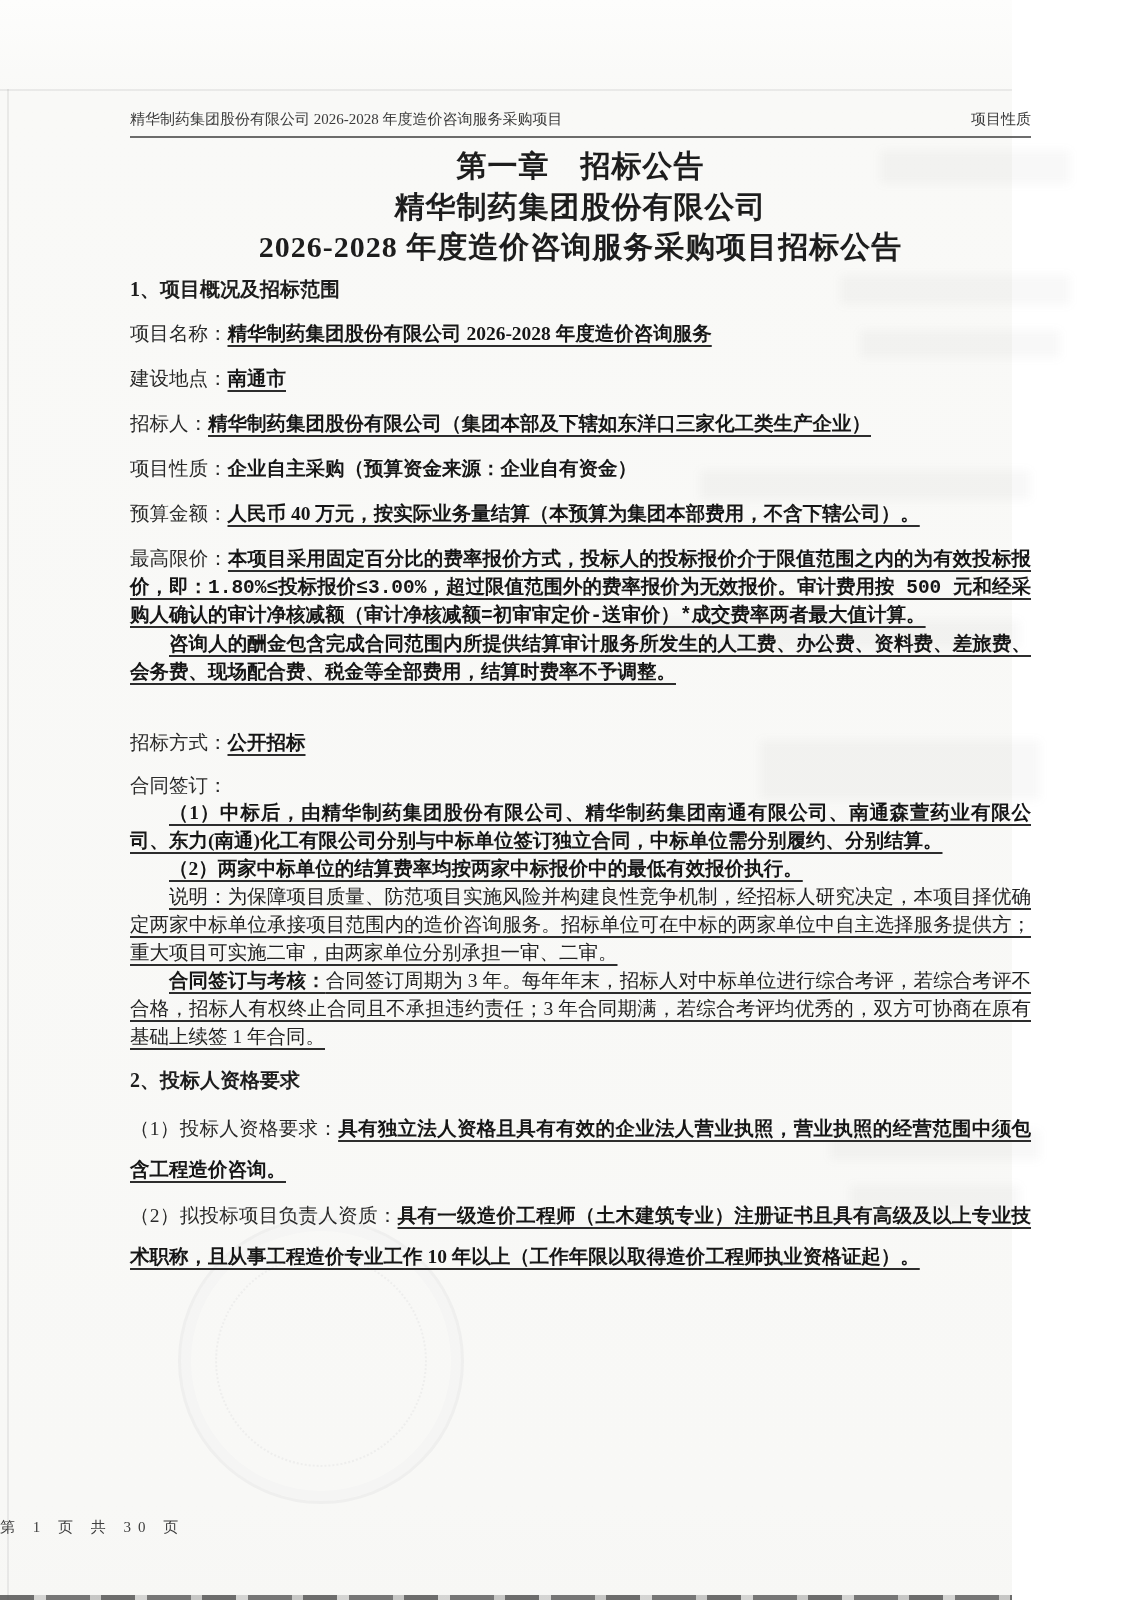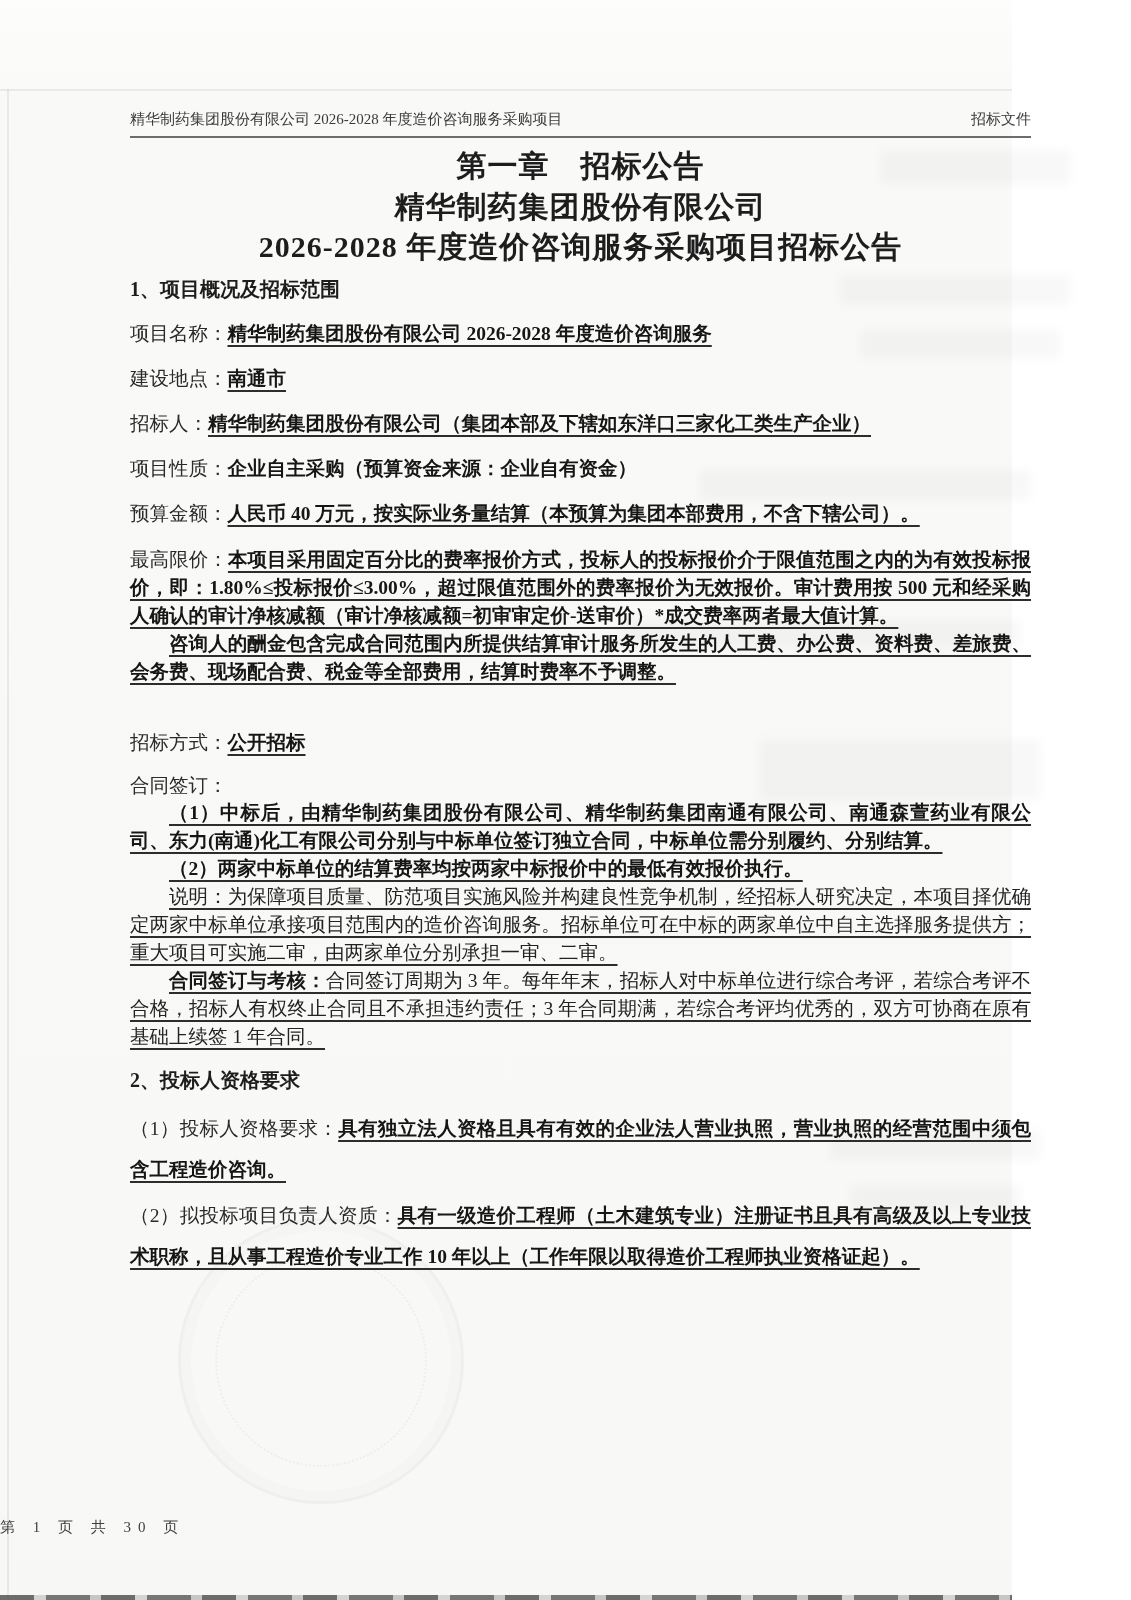--- a/index.html
+++ b/index.html
@@ -45,21 +45,21 @@
   .title.t3 { margin-top:2px; }
 
   .sec-heading { font-size:20px; font-weight:bold; color:#1d1d1d;
     margin-top:10px; line-height:26px; }
   .field { font-size:19.5px; margin-top:19px; line-height:26px; }
   .flabel { color:#2a2a2a; }
   .b { font-weight:bold; color:#161616; }
   .u { text-decoration: underline; text-decoration-thickness:1.5px;
     text-underline-offset:5px; text-decoration-color:#2d2d2d; }
   p.para { font-size:19.5px; line-height:28px; margin:0; text-align:justify; }
-  p.para.mt { margin-top:19px; }
+  p.para.mt { margin-top:19px;font-family:Liberation Mono, monospace; }
   .indent { text-indent:2em; }
   .gap-method { margin-top:44px; }
   .gap-contract { margin-top:17px; }
   .gap-p1 { margin-top:16px; }
   .sub-heading { font-size:19.5px; font-weight:bold; margin-top:26px; line-height:26px; }
   p.para2 { font-size:19.5px; line-height:41px; margin:0; text-align:justify; }
   p.para2.first { margin-top:15px; }
   p.para2.second { margin-top:5px; }
 
   .footer { position:absolute; top:1518px; left:0; width:1131px; text-align:left;
@@ -82,21 +82,21 @@
   <div class="ghost" style="left:760px; top:740px; width:280px; height:60px;"></div>
   <div class="ghost" style="left:830px; top:1130px; width:210px; height:30px;"></div>
   <div class="ghost" style="left:850px; top:1185px; width:170px; height:26px;"></div>
 
   <div class="seal"></div>
 
   <div class="content">
 
     <div class="doc-header">
       <span>精华制药集团股份有限公司 2026-2028 年度造价咨询服务采购项目</span>
-      <span>招标文件</span>
+      <span>项目性质</span>
     </div>
 
     <div class="title chapter">第一章　招标公告</div>
     <div class="title t2">精华制药集团股份有限公司</div>
     <div class="title t3">2026-2028 年度造价咨询服务采购项目招标公告</div>
 
     <div class="sec-heading">1、项目概况及招标范围</div>
 
     <div class="field">
       <span class="flabel">项目名称：</span><span class="b u">精华制药集团股份有限公司 2026-2028 年度造价咨询服务</span>

